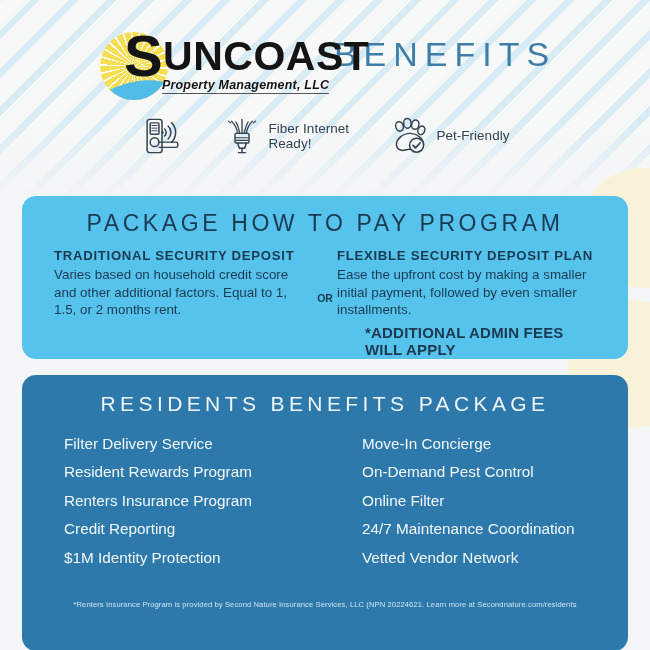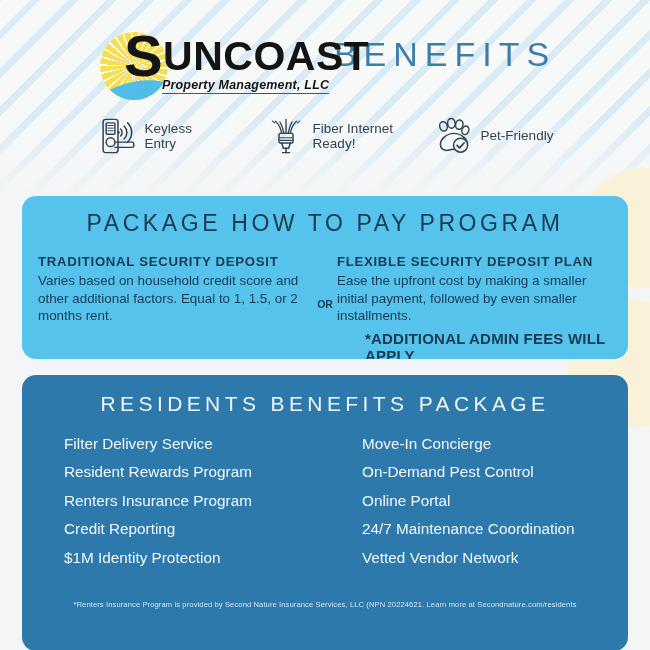--- a/index.html
+++ b/index.html
@@ -123,22 +123,22 @@
     font-size:23px; letter-spacing:3.6px;
     font-weight:400;
     padding-top:14px;
   }
   #panel-rbp .panel-title{
     color:#eef6fb; font-size:21px; letter-spacing:4.4px; padding-top:17px;
   }
 
   
   #pay-cols{
-    display:flex; margin-top:17px; position:relative;
-    padding:0 16px;
+    display:flex; margin-top:11px; position:relative;
+    padding:0 32px;
   }
   .pay-col{ flex:1 1 0; min-width:0; }
   .pay-col.right{ padding-left:24px; }
   .pay-head{
     font-size:13.2px; font-weight:bold; letter-spacing:.7px;
     color:#1b3a52; margin-bottom:3px;
   }
   .pay-body{
     font-size:13.4px; line-height:1.31; color:#1b3a52;
   }
@@ -232,21 +232,20 @@
         <circle cx="15.5" cy="31" r="5"></circle>
         <path d="M20 31 H40 a2 2 0 0 1 2 2 v2 a2 2 0 0 1 -2 2 H20" stroke-linejoin="round"></path>
         <g stroke-linecap="round">
           <path d="M27 16 a5.5 5.5 0 0 1 0 8"></path>
           <path d="M31 12.5 a10.5 10.5 0 0 1 0 15"></path>
           <path d="M35 9 a15.5 15.5 0 0 1 0 22"></path>
         </g>
         <circle cx="24.5" cy="20" r="1.5" fill="currentColor" stroke="none"></circle>
       </svg>
     </span>
-    <span class="feature-label">Keyless Entry</span>
   </div>
 
   <div class="feature">
     <span class="feature-ico">
       <svg viewBox="0 0 48 48" fill="none" stroke="currentColor" stroke-width="1.7" stroke-linecap="round">
         <g stroke-width="1.5">
           <path d="M24 21 V5"></path>
           <path d="M19 21 C18 13 15 10 12 7"></path>
           <path d="M29 21 C30 13 33 10 36 7"></path>
           <path d="M21.5 21 C20 14 19 11 17 8"></path>
@@ -320,20 +319,20 @@
     <div class="rbp-col left">
       <div class="rbp-item">Filter Delivery Service</div>
       <div class="rbp-item">Resident Rewards Program</div>
       <div class="rbp-item">Renters Insurance Program</div>
       <div class="rbp-item">Credit Reporting</div>
       <div class="rbp-item">$1M Identity Protection</div>
     </div>
     <div class="rbp-col right">
       <div class="rbp-item">Move-In Concierge</div>
       <div class="rbp-item">On-Demand Pest Control</div>
-      <div class="rbp-item">Online Portal</div>
+      <div class="rbp-item">Online Filter</div>
       <div class="rbp-item">24/7 Maintenance Coordination</div>
       <div class="rbp-item">Vetted Vendor Network</div>
     </div>
   </div>
 
   <div id="rbp-foot">*Renters Insurance Program is provided by Second Nature Insurance Services, LLC (NPN 20224621. Learn more at Secondnature.com/residents</div>
 </div>
 
 </body></html>

